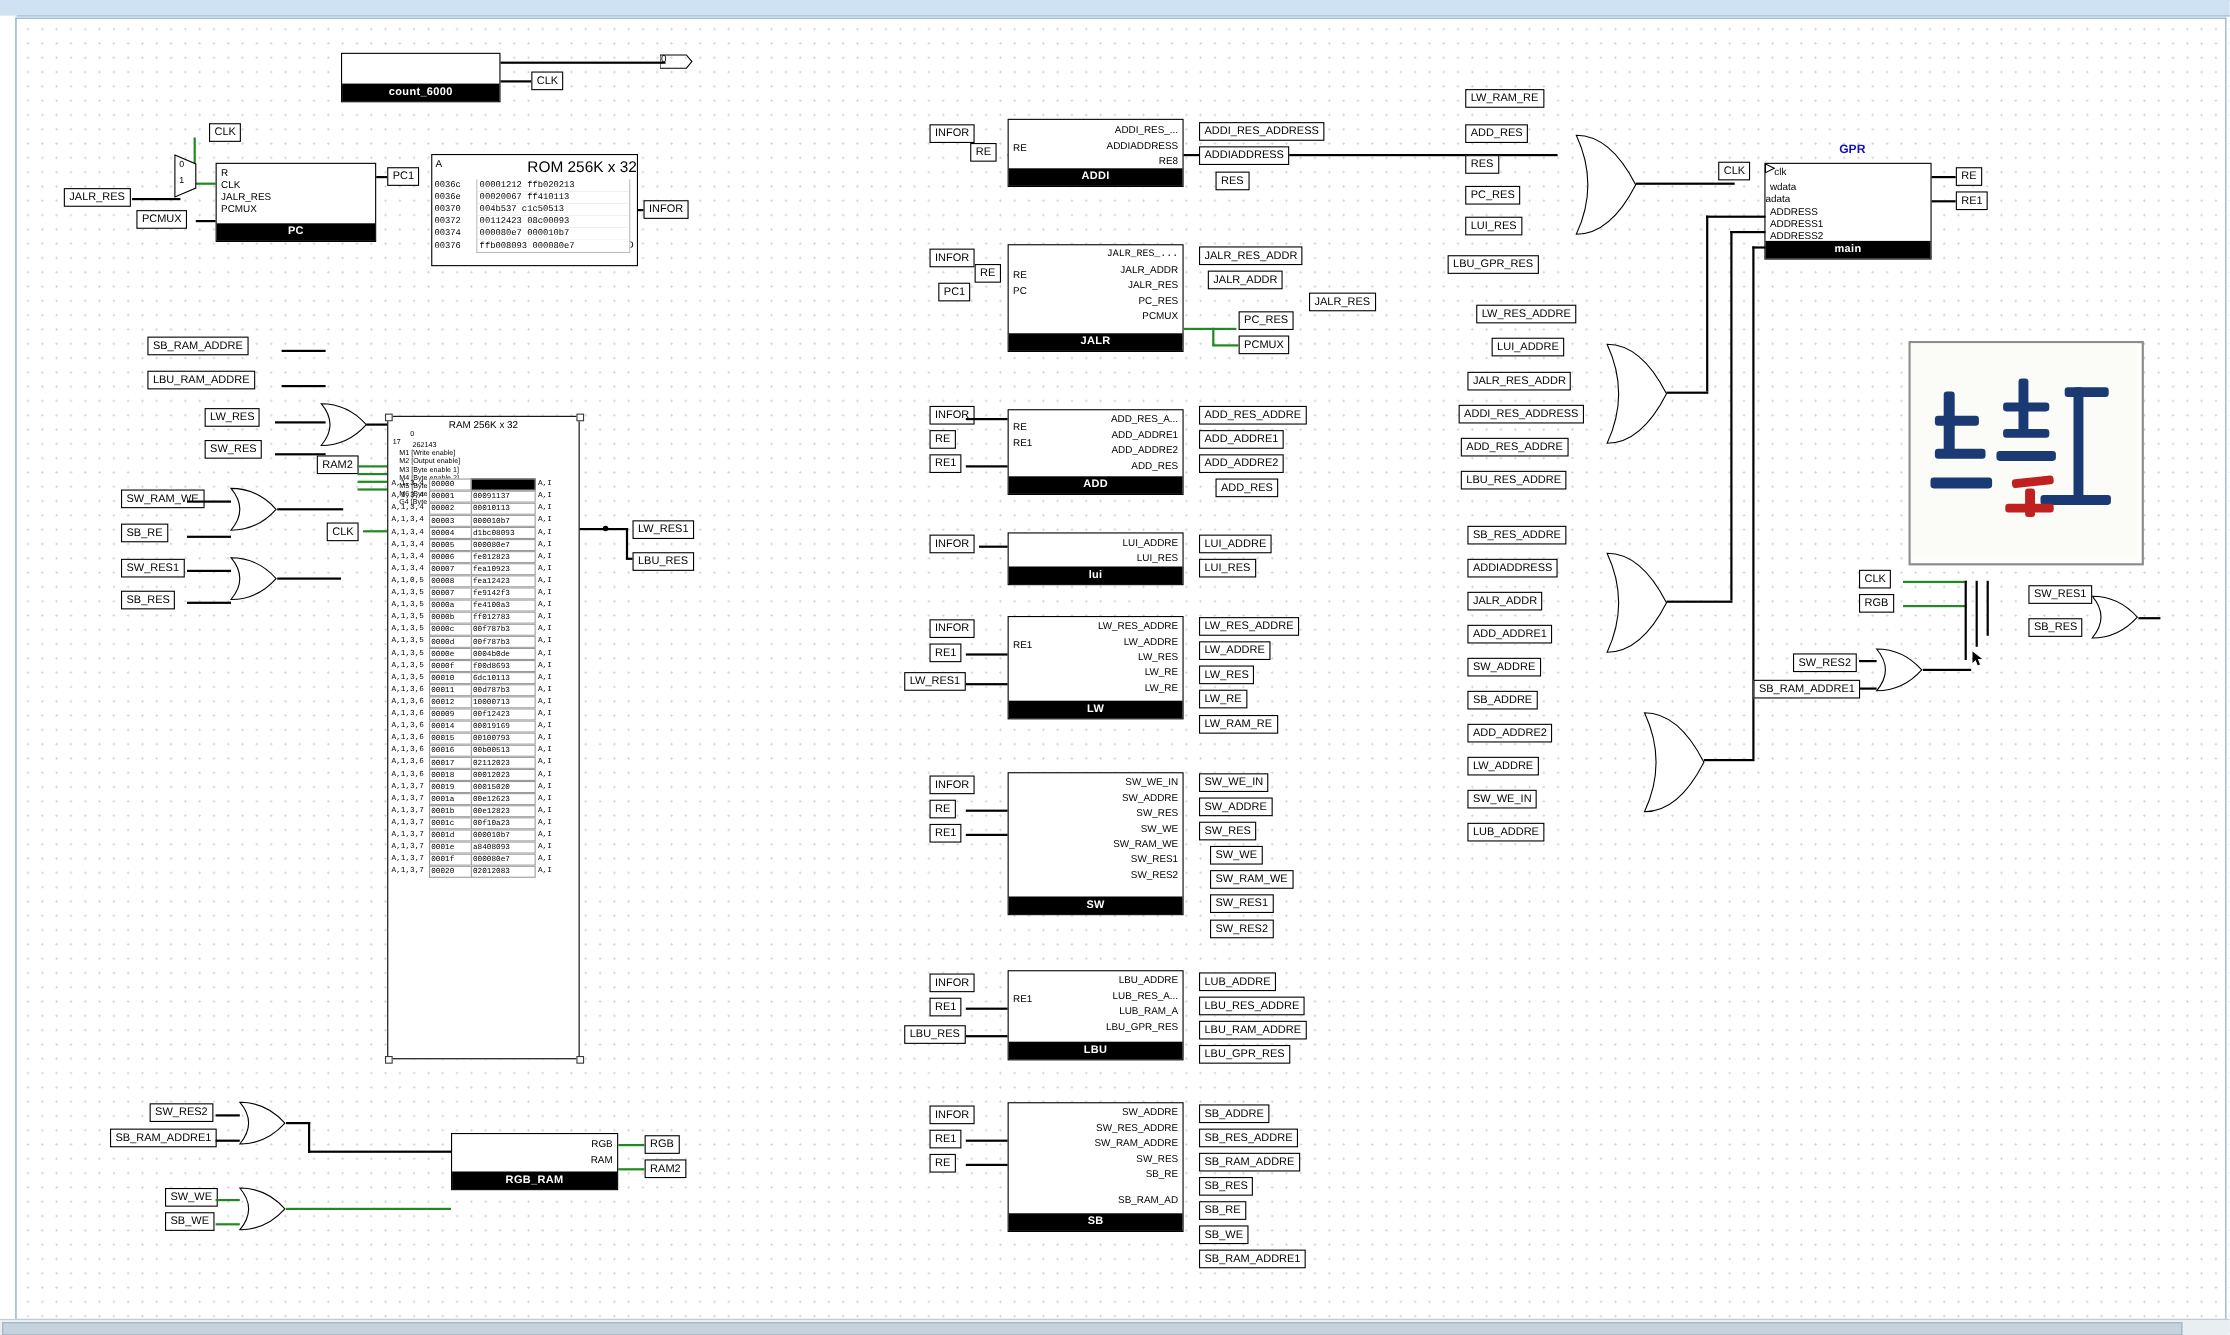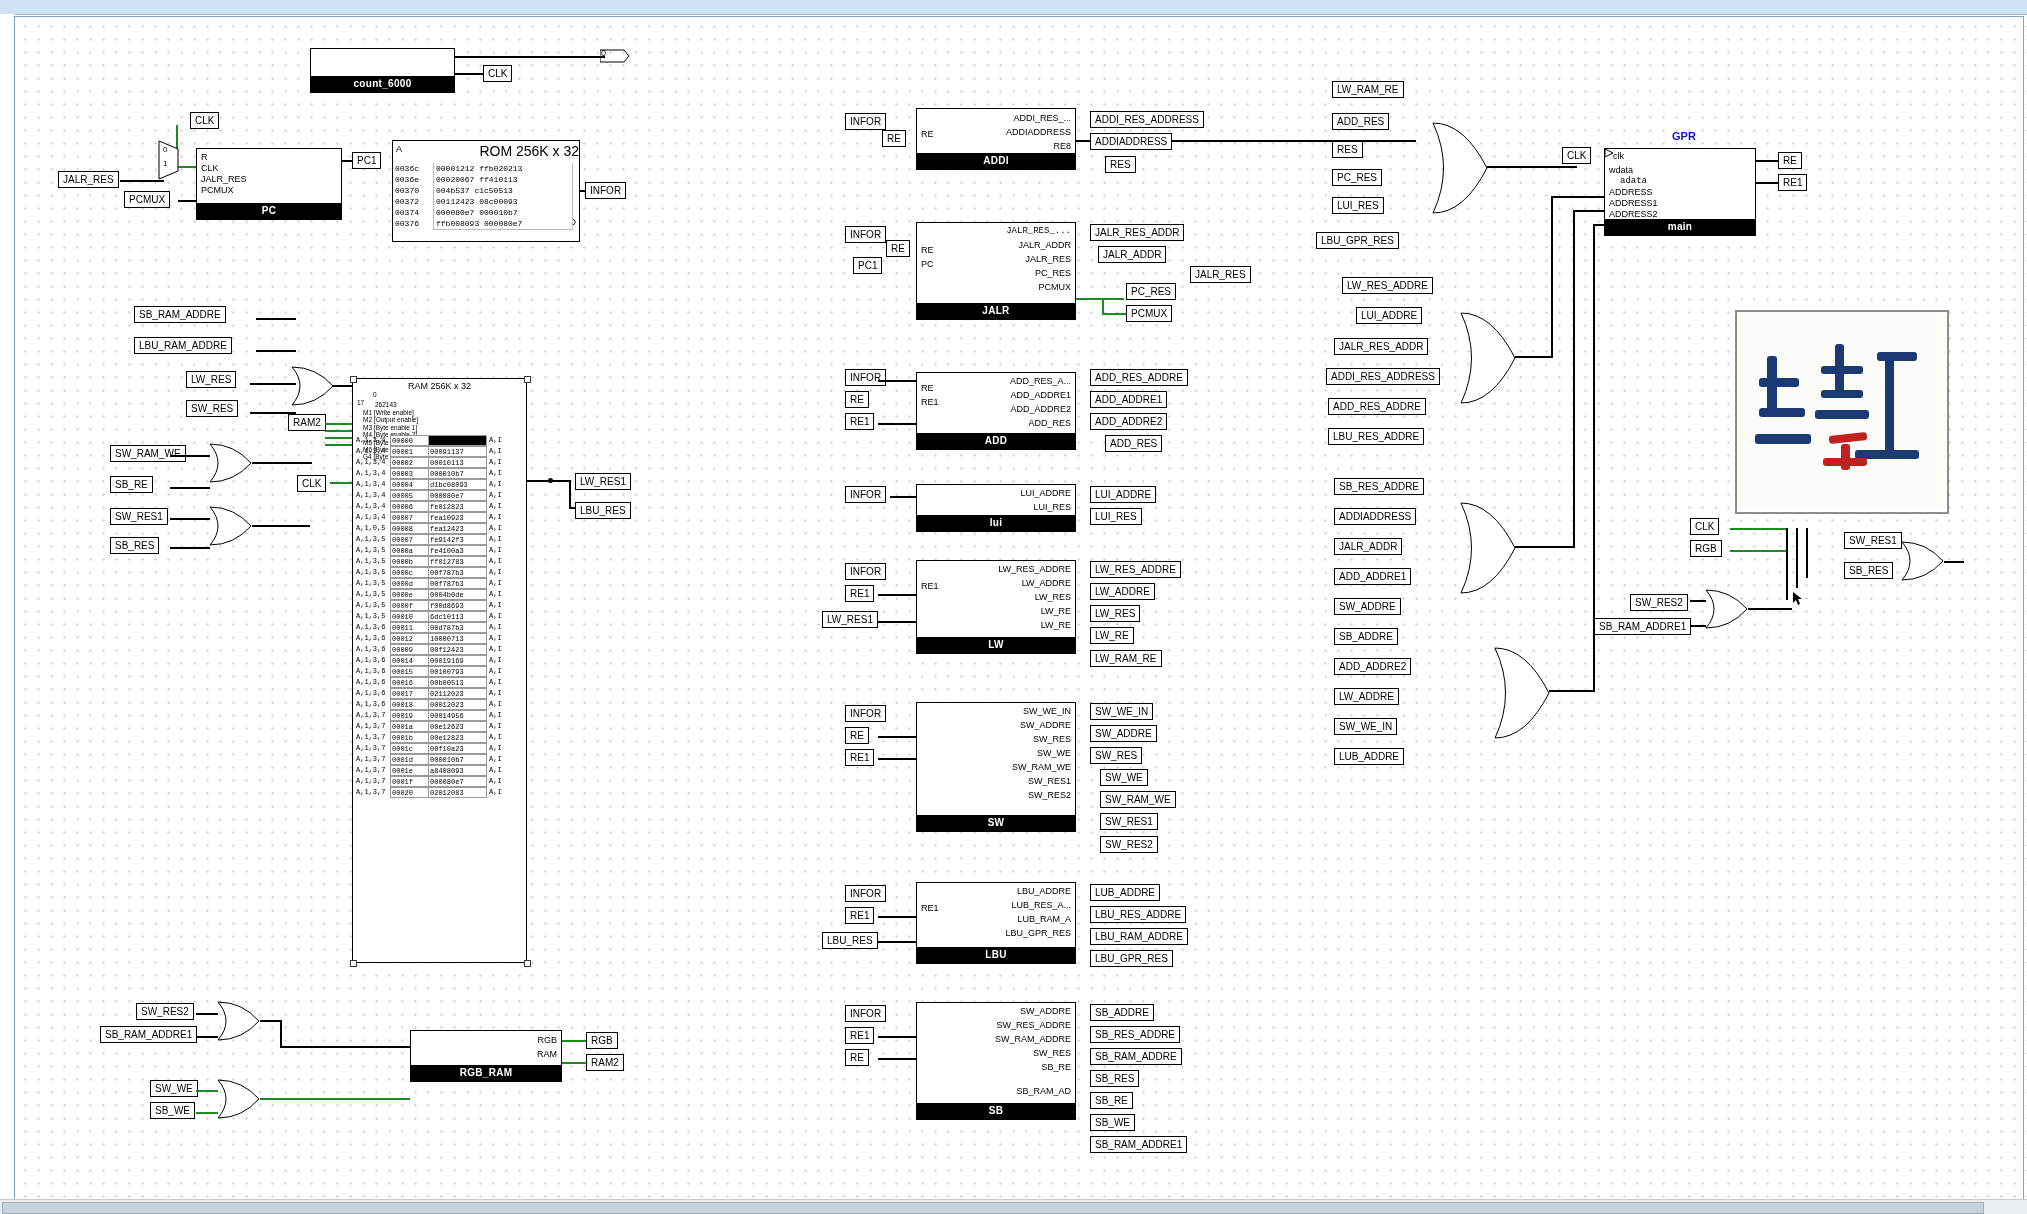--- a/index.html
+++ b/index.html
@@ -333,21 +333,21 @@
         </div>
         <div class="ramrow">
           <div class="c0">A,1,3,6</div>
           <div class="c1">00018</div>
           <div class="c2">00012023</div>
           <div class="c3">A,I</div>
         </div>
         <div class="ramrow">
           <div class="c0">A,1,3,7</div>
           <div class="c1">00019</div>
-          <div class="c2">00014956</div>
+          <div class="c2">00015020</div>
           <div class="c3">A,I</div>
         </div>
         <div class="ramrow">
           <div class="c0">A,1,3,7</div>
           <div class="c1">0001a</div>
           <div class="c2">00e12623</div>
           <div class="c3">A,I</div>
         </div>
         <div class="ramrow">
           <div class="c0">A,1,3,7</div>
@@ -585,21 +585,21 @@
   <div class="lbl" style="left:1316px;top:232px;">LBU_GPR_RES</div>
   <svg class="gate" style="left:1430px;top:120px;width:60px;height:96px;">
     <path d="M3,3 Q24,48 3,93 Q34,93 57,48 Q34,3 3,3 Z" fill="#fff" stroke="#000"></path>
   </svg>
   <div class="wire h" style="left:1487px;top:166px;width:90px;"></div>
   <div class="lbl" style="left:1562px;top:147px;">CLK</div>
   <div class="gprlabel" style="left:1672px;top:130px;">GPR</div>
   <div class="blk" style="left:1604px;top:148px;width:152px;height:88px;">
     <div class="pin" style="left:8px;top:2px;">clk</div>
     <div class="pin" style="left:4px;top:16px;">wdata</div>
-    <div class="pin" style="left:15px;top:27px;font-family:Liberation Mono, monospace;">adata</div>
+    <div class="pin" style="left:0;top:27px;">adata</div>
     <div class="pin" style="left:4px;top:38px;">ADDRESS</div>
     <div class="pin" style="left:4px;top:49px;">ADDRESS1</div>
     <div class="pin" style="left:4px;top:60px;">ADDRESS2</div>
     <div class="title">main</div>
   </div>
   <svg class="gate" style="left:1604px;top:148px;width:10px;height:10px;">
     <polygon points="1,1 9,5 1,9" fill="none" stroke="#000"></polygon>
   </svg>
   <div class="wire h" style="left:1756px;top:160px;width:22px;"></div>
   <div class="wire h" style="left:1756px;top:182px;width:22px;"></div>

